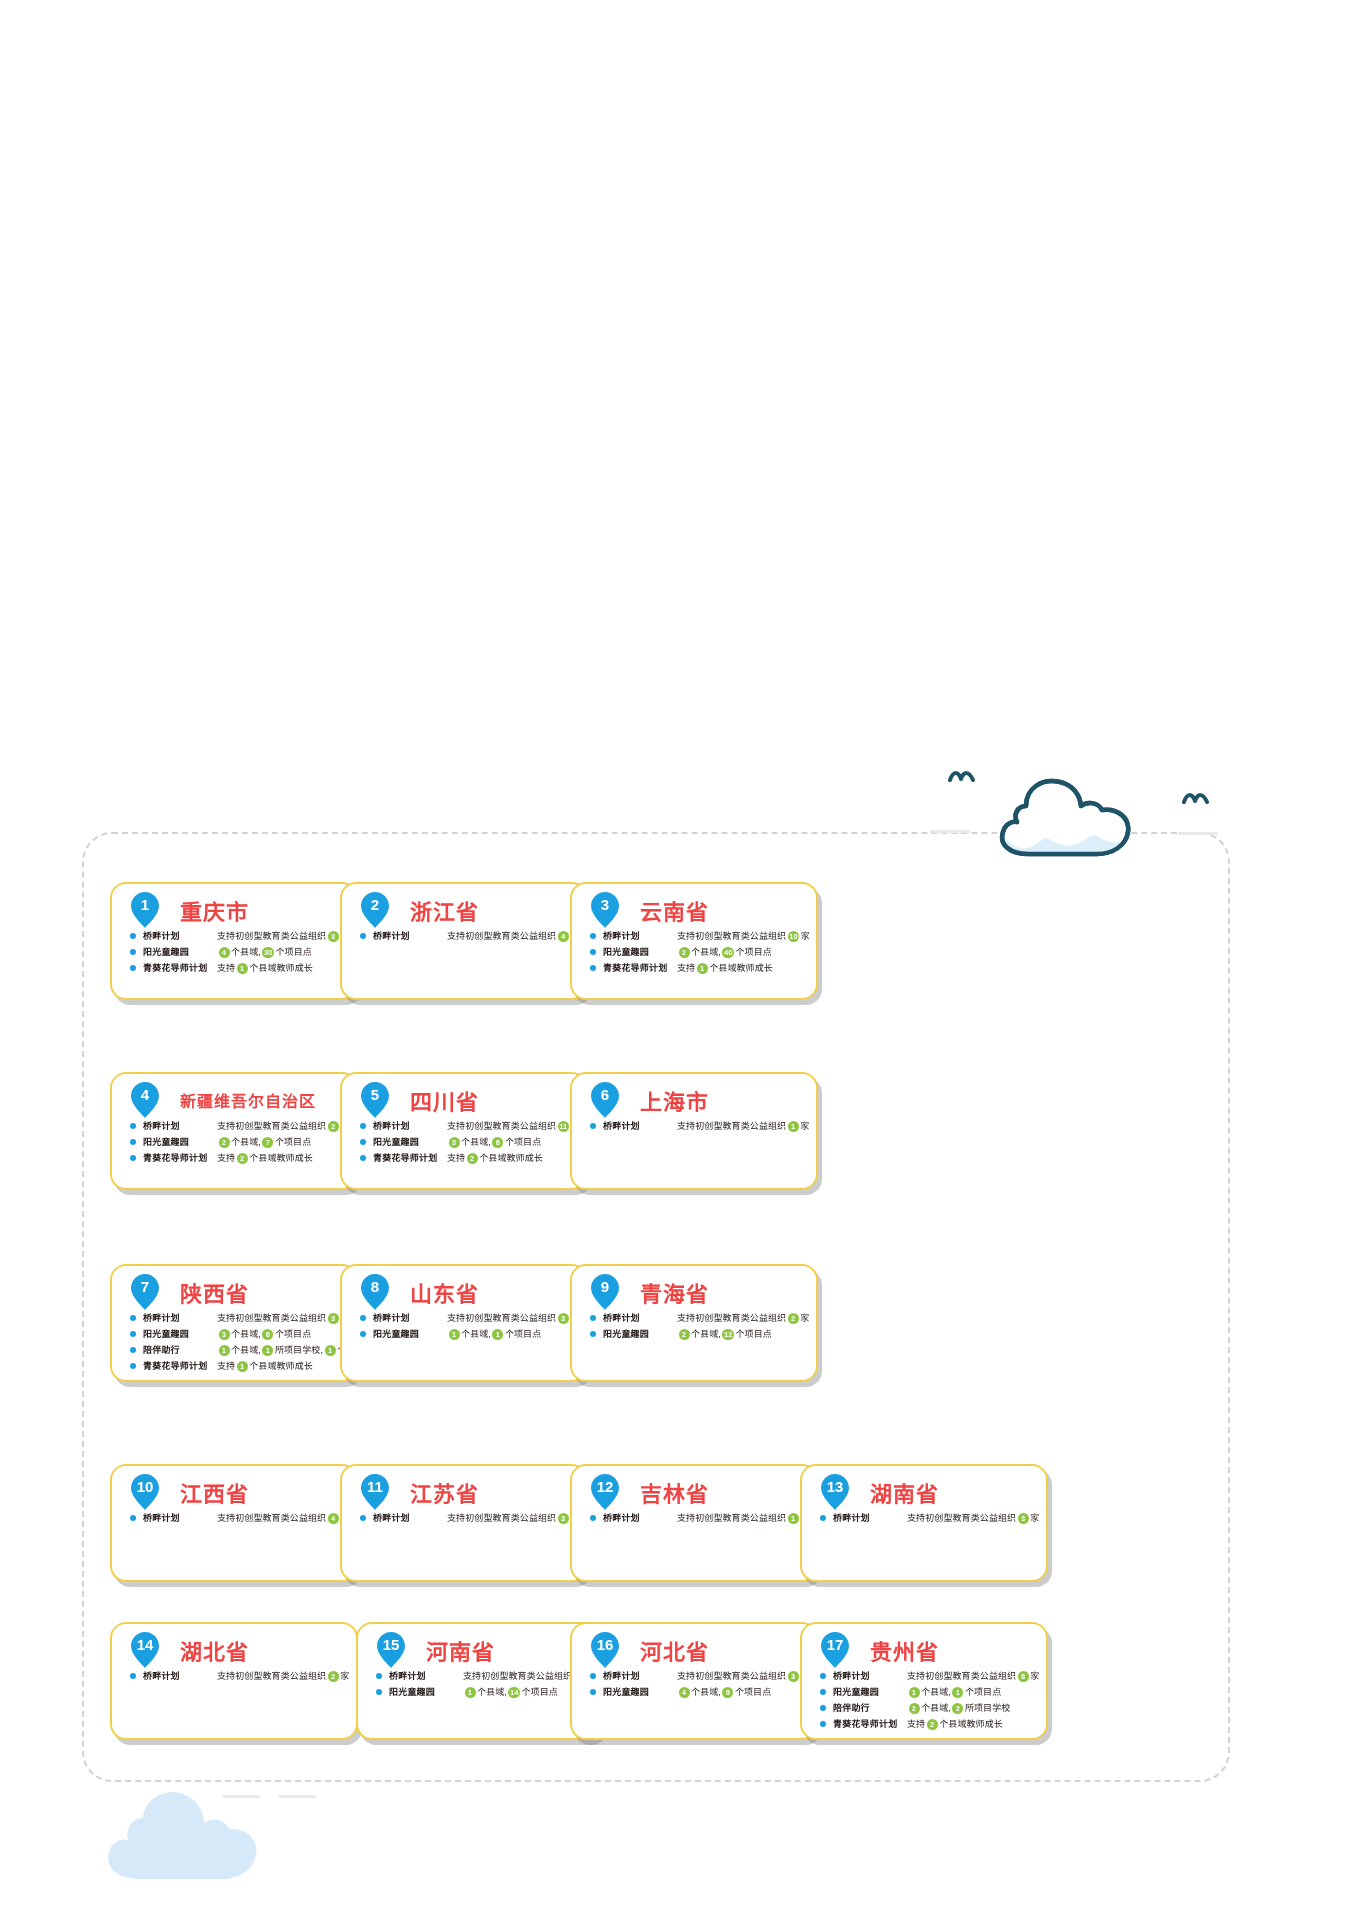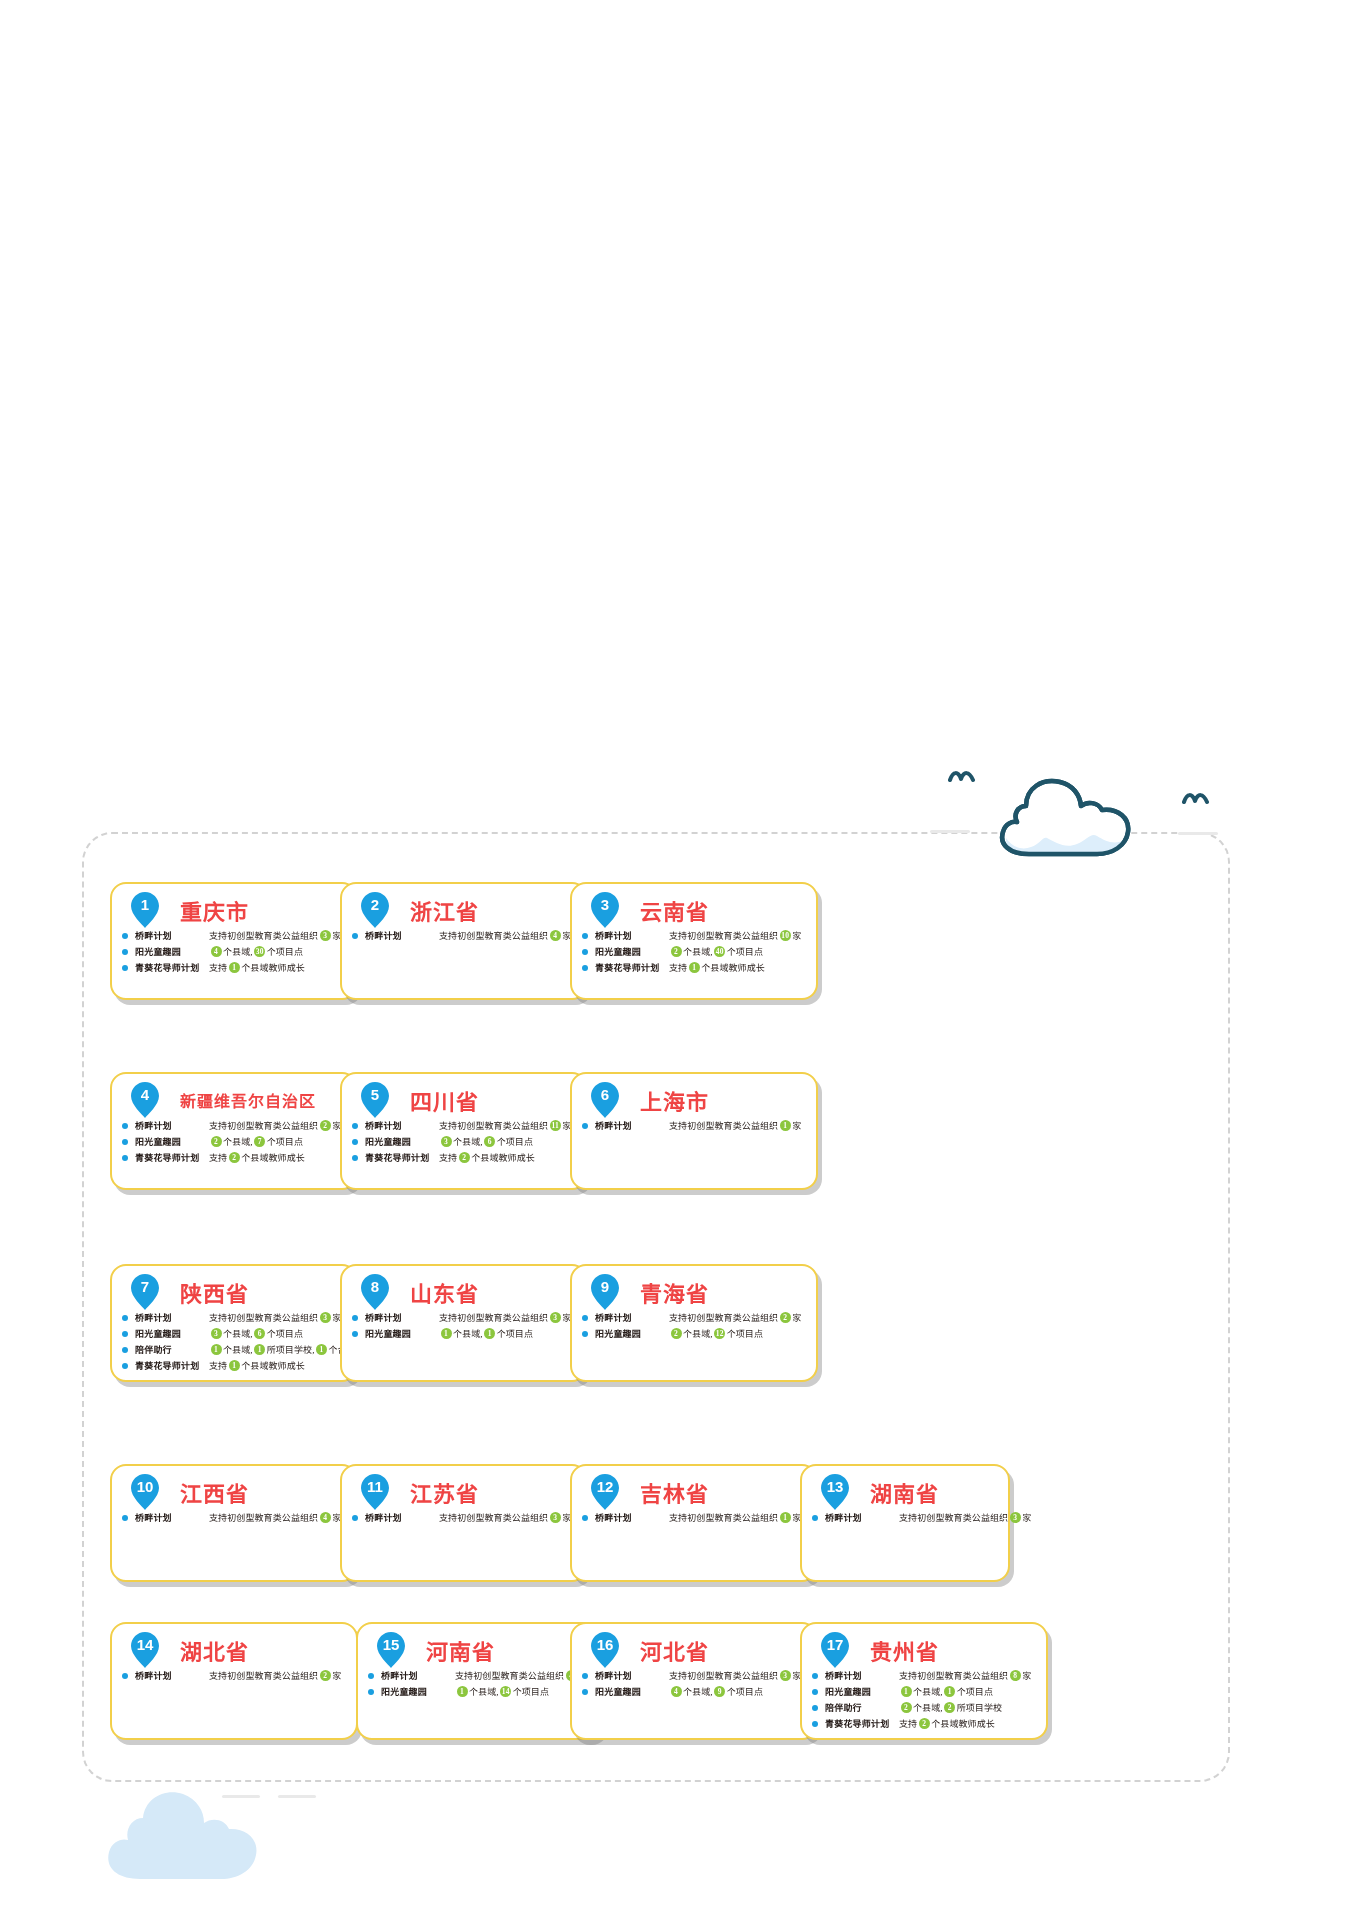--- a/index.html
+++ b/index.html
@@ -175,22 +175,21 @@
     font-size: 22px;
     font-weight: bold;
     color: #ef4444;
     letter-spacing: 1px;
     margin-left: 20px;
     white-space: nowrap;
     font-family: "Liberation Sans", "DejaVu Sans", sans-serif;
   }
 
   .card-body {
-    padding: 2px 10px 8px 10px;
-    font-family: Liberation Serif, serif;
+    padding: 2px 10px 8px 18px;
   }
 
   .prog-row {
     display: flex;
     align-items: center;
     height: 15px;
     margin-bottom: 1px;
     white-space: nowrap;
   }
 
@@ -210,21 +209,21 @@
     font-weight: bold;
     color: #231916;
     letter-spacing: 0.2px;
   }
 
   .prog-desc {
     font-size: 9px;
     color: #231916;
     letter-spacing: 0.1px;
     display: flex;
-    align-items: center;
+    align-items: flex-end;
   }
 
   .prog-desc .num {
     display: inline-flex;
     align-items: center;
     justify-content: center;
     min-width: 11px;
     height: 11px;
     padding: 0 1.5px;
     margin: 0 1.5px;
@@ -672,21 +671,21 @@
               <span class="dot"></span>
               <span class="prog-name">桥畔计划</span>
               <span class="prog-desc">
                 <span>支持初创型教育类公益组织</span>
                 <span class="num">1</span>
                 <span>家</span>
               </span>
             </div>
           </div>
         </div>
-        <div class="card tall" style="position: absolute; left: 718px; width: 210px;">
+        <div class="card tall" style="position: absolute; left: 718px; width: 248px;">
           <div class="card-head">
             <div class="pin">
               <svg viewBox="0 0 30 38" aria-hidden="true">
                 <path d="M15 1 C7.3 1 1 7.3 1 15 C1 24 12 33 15 37 C18 33 29 24 29 15 C29 7.3 22.7 1 15 1 Z" fill="#1a9fe0"></path>
               </svg>
               <span class="pin-num">13</span>
             </div>
             <div class="province">湖南省</div>
           </div>
           <div class="card-body">

